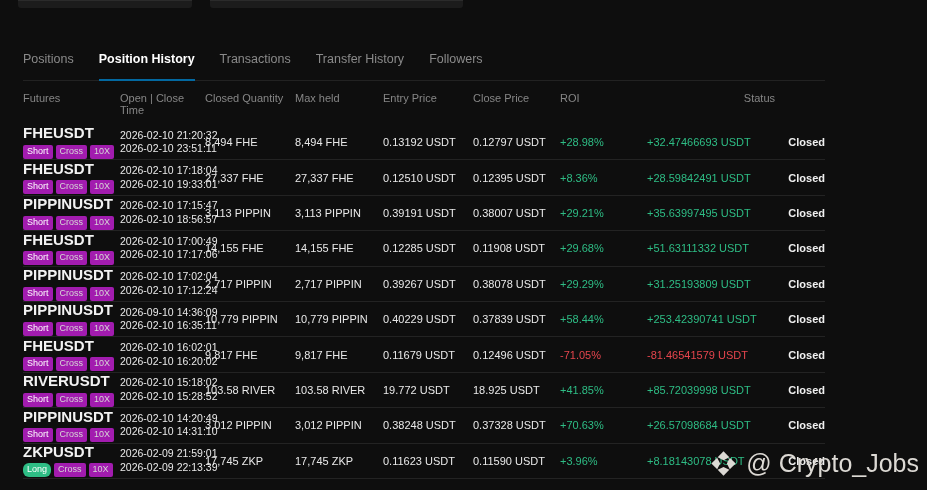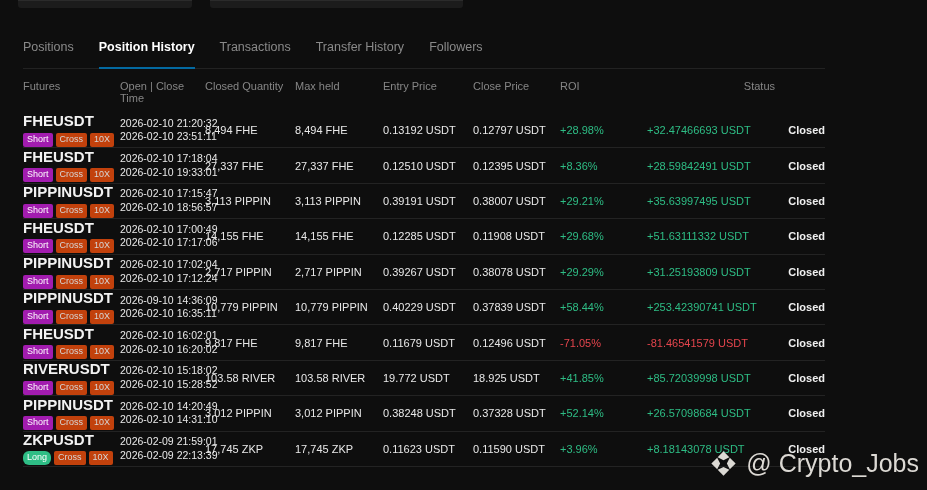--- a/index.html
+++ b/index.html
@@ -3,37 +3,37 @@
 <meta charset="utf-8">
 <style>
   * { margin:0; padding:0; box-sizing:border-box; }
   html,body { width:927px; height:490px; background:#0e0e0e; overflow:hidden;
               font-family:"Liberation Sans", sans-serif; }
   .top-bar { position:absolute; top:0; height:8px; background:#1c1c1c;
              border-top:1px solid #2b2b2b; border-radius:0 0 3px 3px; }
   #top-bar-left  { left:18px;  width:174px; }
   #top-bar-right { left:210px; width:253px; }
 
-  .content { position:absolute; left:23px; top:0; width:802px; }
+  .content { position:absolute; left:23px; top:12px; width:802px; }
 
   .tabs { display:flex; gap:25px; padding-top:40px; border-bottom:1px solid #222; }
   .tab { font-size:12.5px; color:#8a8a8a; padding-bottom:13px; white-space:nowrap; cursor:pointer; }
   .tab.active { color:#ffffff; font-weight:bold; border-bottom:2px solid #0369a1; margin-bottom:-1px; }
 
   .grid { display:grid; grid-template-columns:97px 85px 90px 88px 90px 87px 87px 128px 50px; }
 
   .thead { font-size:11px; color:#868686; padding:11px 0 9px 0; }
   .thead .h-status { text-align:right; }
 
   .row { height:35.4px; border-bottom:1px solid #232323; align-items:center;
          font-size:11px; color:#e9e9e9; white-space:nowrap; }
   .sym { font-weight:bold; font-size:15px; color:#f2f2f2; line-height:1.1; }
   .badges { display:flex; gap:3px; margin-top:3px; }
   .badge { font-size:9px; line-height:1; padding:2px 4px 3px; border-radius:2px;
-           color:#d6d6d6; background:#c2410c; }
+           color:#d6d6d6; background:#a21caf; }
   .badge.short { background:#a21caf; color:#fff; }
   .badge.long  { background:#2ebd85; color:#fff;border-radius:6px; }
   .times { font-size:10.5px; line-height:1.3; color:#e9e9e9; }
   .up   { color:#2ebd85; }
   .down { color:#e5454d; }
   .status { text-align:right; font-weight:bold; color:#f0f0f0; }
 
   .watermark { position:absolute; right:8px; bottom:12px; display:flex;
                align-items:center; gap:9px; color:#dcd9d4; font-size:25px; }
   .watermark svg { display:block; }
@@ -252,21 +252,21 @@
       </div>
     </div>
     <div class="times">
       <div>2026-02-10 14:20:49</div>
       <div>2026-02-10 14:31:10</div>
     </div>
     <div>3,012 PIPPIN</div>
     <div>3,012 PIPPIN</div>
     <div>0.38248 USDT</div>
     <div>0.37328 USDT</div>
-    <div class="up">+52.14%</div>
+    <div class="up">+70.63%</div>
     <div class="up">+26.57098684 USDT</div>
     <div class="status">Closed</div>
   </div>
 
   <div class="grid row">
     <div>
       <div class="sym">ZKPUSDT</div>
       <div class="badges">
         <span class="badge long">Long</span>
         <span class="badge">Cross</span>

